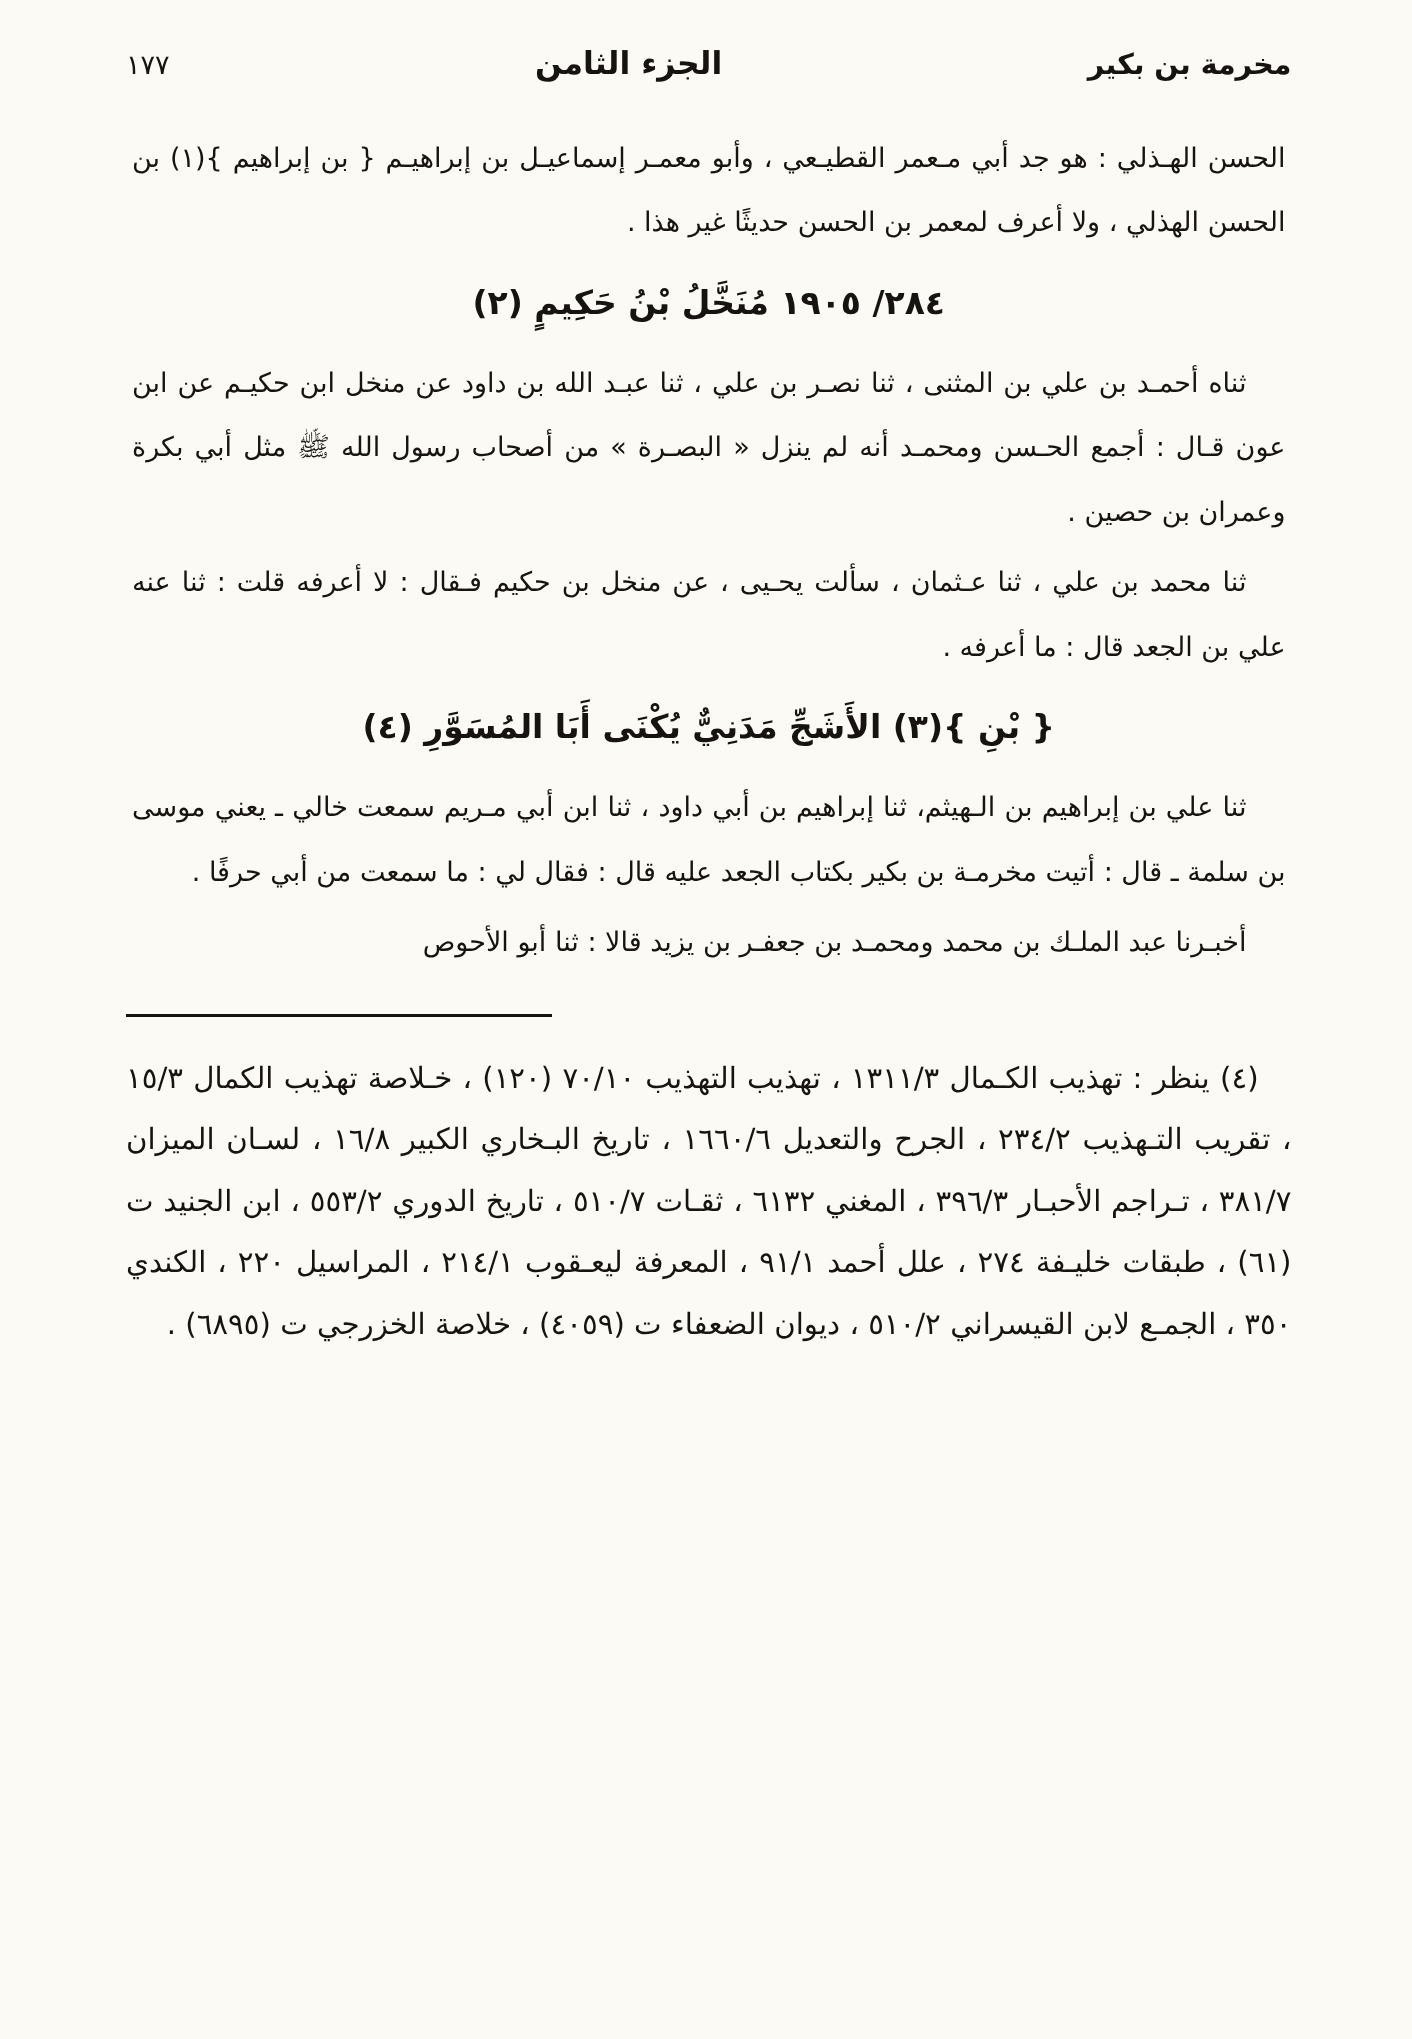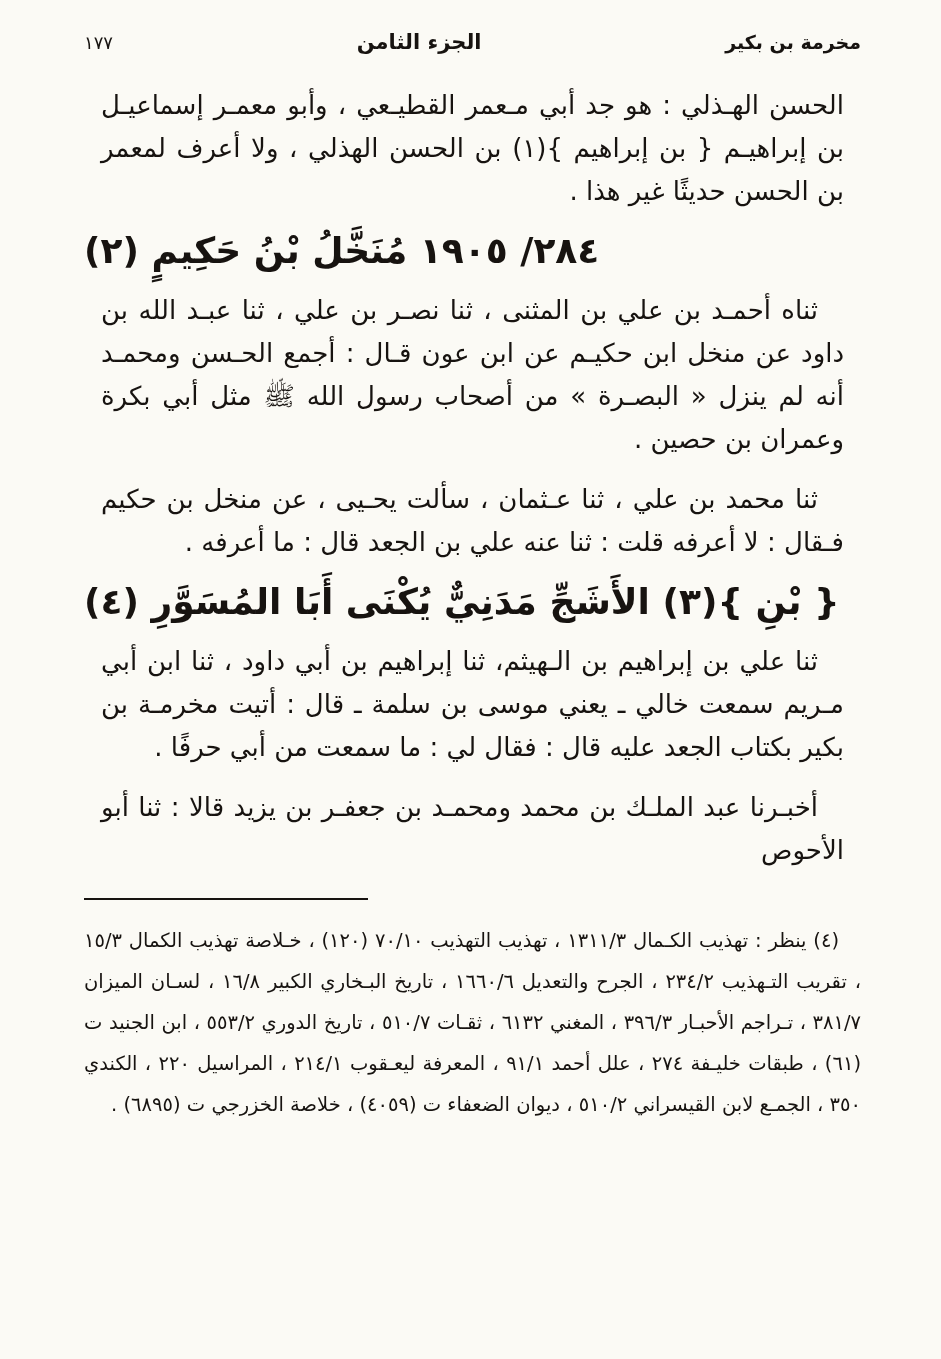--- a/index.html
+++ b/index.html
@@ -36,30 +36,30 @@
   }
   .page-header .h-part {
     font-weight: bold;
     font-size: 21px;
   }
   .page-header .h-num {
     font-size: 18px;
     text-align: right;
   }
   .body-text p.bp {
-    font-size: 26px;
+    font-size: 18px;
     line-height: 43px;
     text-align: justify;
-    margin: 17px;
+    margin: 4px;
   }
   .body-text p.indent { text-indent: 26px; }
   .entry-heading {
-    text-align: left;
+    text-align: center;
     font-weight: bold;
-    font-size: 36px;
+    font-size: 22px;
     line-height: 42px;
     margin: 12px 0 10px;
   }
   .entry-heading .hl { display: block; }
   .footnote-separator {
     width: 284px;
     height: 2px;
     background: var(--ink);
     margin: 26px auto 20px 0; 
   }

